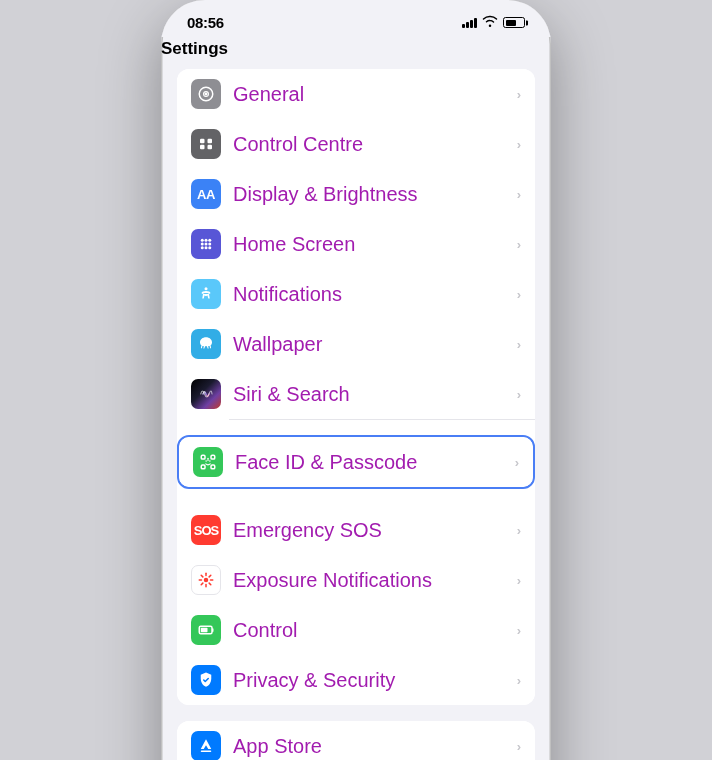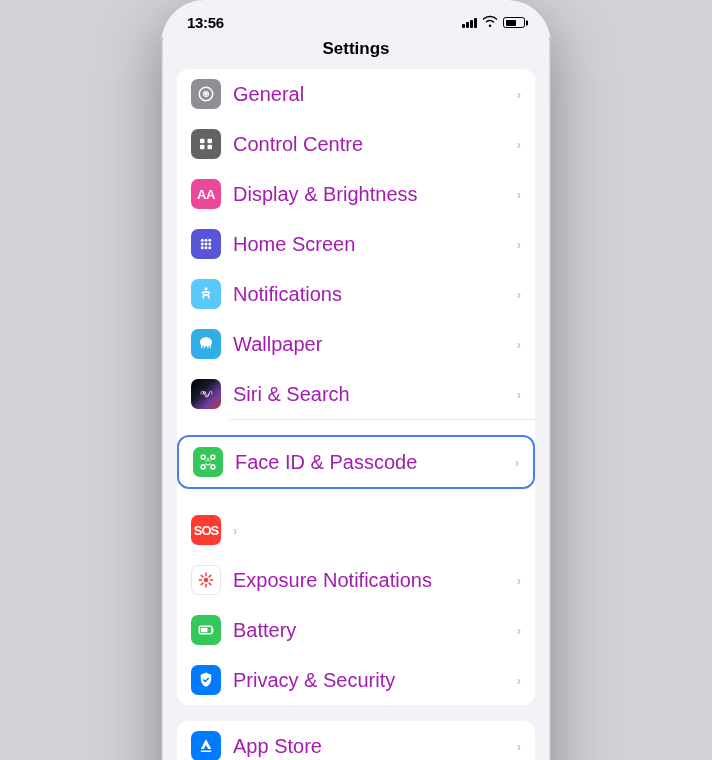--- a/index.html
+++ b/index.html
@@ -87,21 +87,20 @@
       border-radius: 0 1px 1px 0;
     }
     .battery-fill {
       width: 60%;
       height: 100%;
       background: #000;
       border-radius: 1px;
     }
 
     .screen-title {
-      text-align: center;
       font-size: 17px;
       font-weight: 600;
       color: #000;
       padding: 2px 0 10px;
     }
 
     .settings-content {
       padding: 0 16px;
     }
 
@@ -163,21 +162,21 @@
 
     .row-chevron {
       color: #c7c7cc;
       font-size: 13px;
       font-weight: 600;
     }
 
     
     .icon-gray { background: #8e8e93; }
     .icon-gray2 { background: #636366; }
-    .icon-blue { background: #ec4899; }
+    .icon-blue { background: #3b82f6; }
     .icon-blue2 { background: #5ac8fa; }
     .icon-indigo { background: #5856d6; }
     .icon-green { background: #34c759; }
     .icon-teal { background: #32ade6; }
     .icon-siri {
       background: linear-gradient(135deg, #000 0%, #1a1a2e 40%, #6e3fa3 70%, #c0392b 100%);
     }
     .icon-face-id { background: #34c759; }
     .icon-sos { background: #ff3b30; }
     .icon-privacy { background: #007aff; }
@@ -196,21 +195,21 @@
       width: 18px;
       height: 18px;
     }
   </style>
 </head>
 <body>
 
 <div class="phone-frame">
 
   <div class="status-bar">
-    <span class="status-time">13:56</span>
+    <span class="status-time">08:56</span>
     <div class="status-icons">
       <div class="signal-bars">
         <div class="signal-bar" style="height:4px"></div>
         <div class="signal-bar" style="height:6px"></div>
         <div class="signal-bar" style="height:8px"></div>
         <div class="signal-bar" style="height:10px"></div>
       </div>
       <span class="wifi-icon">
         <svg width="16" height="12" viewBox="0 0 16 12" fill="none">
           <path d="M8 9.5a1.25 1.25 0 1 1 0 2.5 1.25 1.25 0 0 1 0-2.5z" fill="#000"></path>
@@ -341,20 +340,21 @@
             <span class="row-label">Face ID &amp; Passcode</span>
             <span class="row-chevron">›</span>
           </div>
         </div>
       </div>
 
       <div class="settings-row">
         <div class="row-icon icon-sos">
           <span class="icon-text" style="font-size:13px;font-weight:900;letter-spacing:-1px">SOS</span>
         </div>
+        <span class="row-label">Emergency SOS</span>
         <span class="row-chevron">›</span>
       </div>
 
       <div class="settings-row">
         <div class="row-icon" style="background: #fff; border: 1px solid #e5e5ea;">
           <svg class="icon-svg" viewBox="0 0 24 24" fill="none">
             <circle cx="12" cy="12" r="3" fill="#ff3b30"></circle>
             <line x1="12" y1="3" x2="12" y2="6" stroke="#ff3b30" stroke-width="2" stroke-linecap="round"></line>
             <line x1="12" y1="18" x2="12" y2="21" stroke="#ff3b30" stroke-width="2" stroke-linecap="round"></line>
             <line x1="3" y1="12" x2="6" y2="12" stroke="#ff3b30" stroke-width="2" stroke-linecap="round"></line>
@@ -370,21 +370,21 @@
       </div>
 
       <div class="settings-row">
         <div class="row-icon icon-green">
           <svg class="icon-svg" viewBox="0 0 24 24" fill="none">
             <rect x="3" y="7" width="17" height="10" rx="2" stroke="white" stroke-width="2" fill="none"></rect>
             <rect x="5" y="9" width="9" height="6" rx="1" fill="white"></rect>
             <path d="M21 10.5v3" stroke="white" stroke-width="2" stroke-linecap="round"></path>
           </svg>
         </div>
-        <span class="row-label">Battery</span>
+        <span class="row-label">Control</span>
         <span class="row-chevron">›</span>
       </div>
 
       <div class="settings-row">
         <div class="row-icon icon-privacy">
           <svg class="icon-svg" viewBox="0 0 24 24" fill="white">
             <path d="M12 2 L5 5v5c0 5.5 3.5 10 7 11 3.5-1 7-5.5 7-11V5L12 2z" fill="white"></path>
             <path d="M9 12l2 2 4-4" stroke="#007aff" stroke-width="2" stroke-linecap="round" stroke-linejoin="round" fill="none"></path>
           </svg>
         </div>

